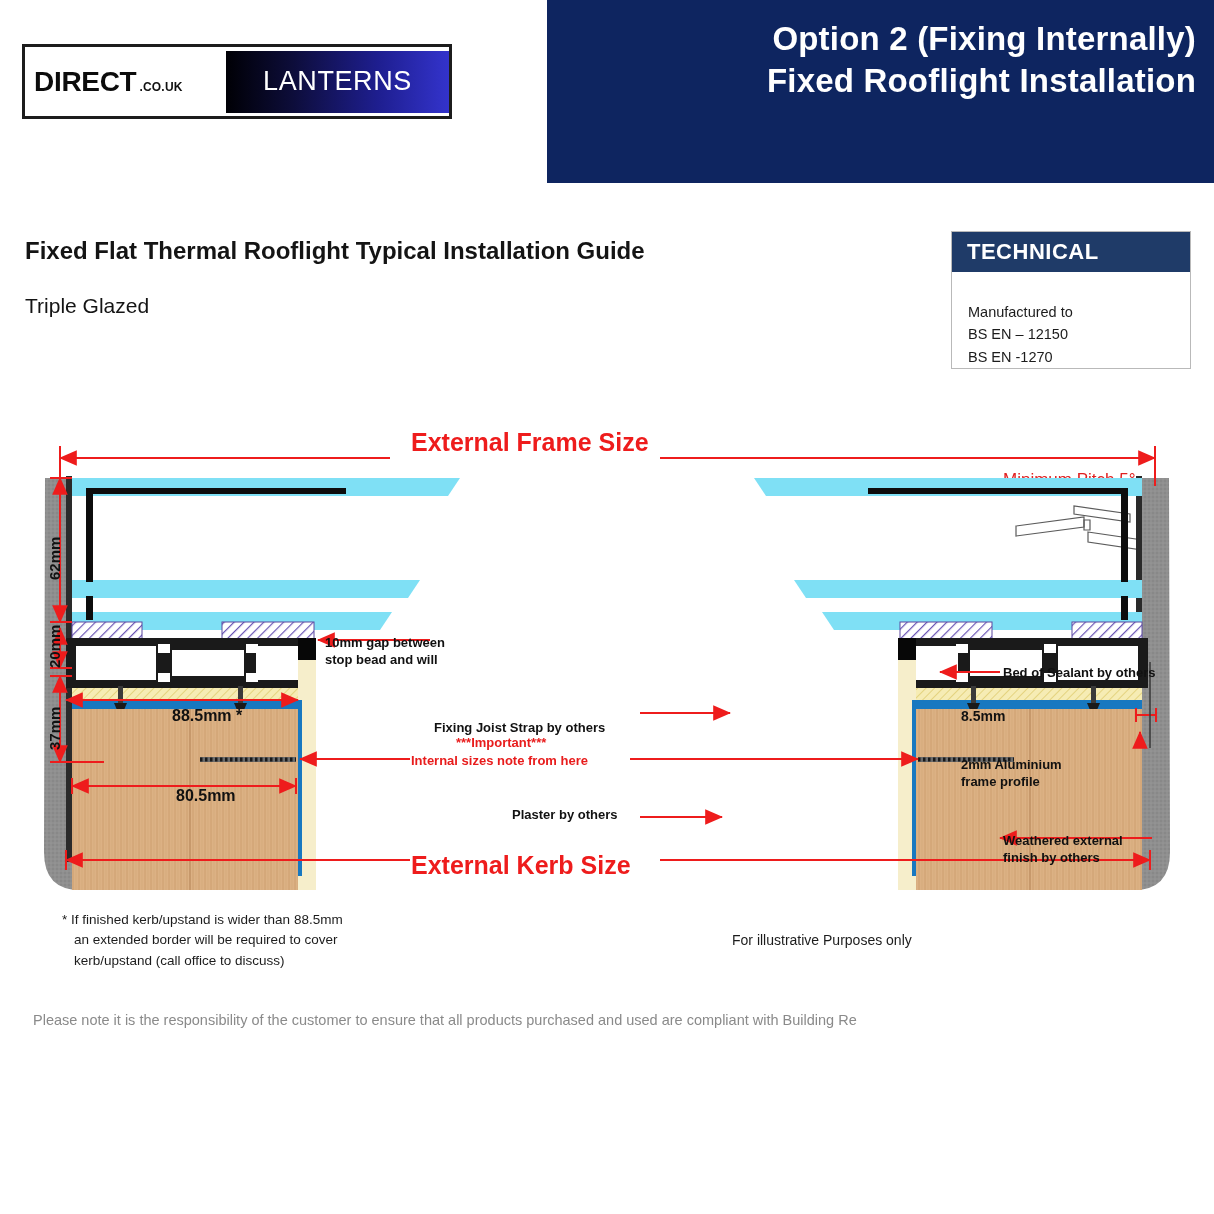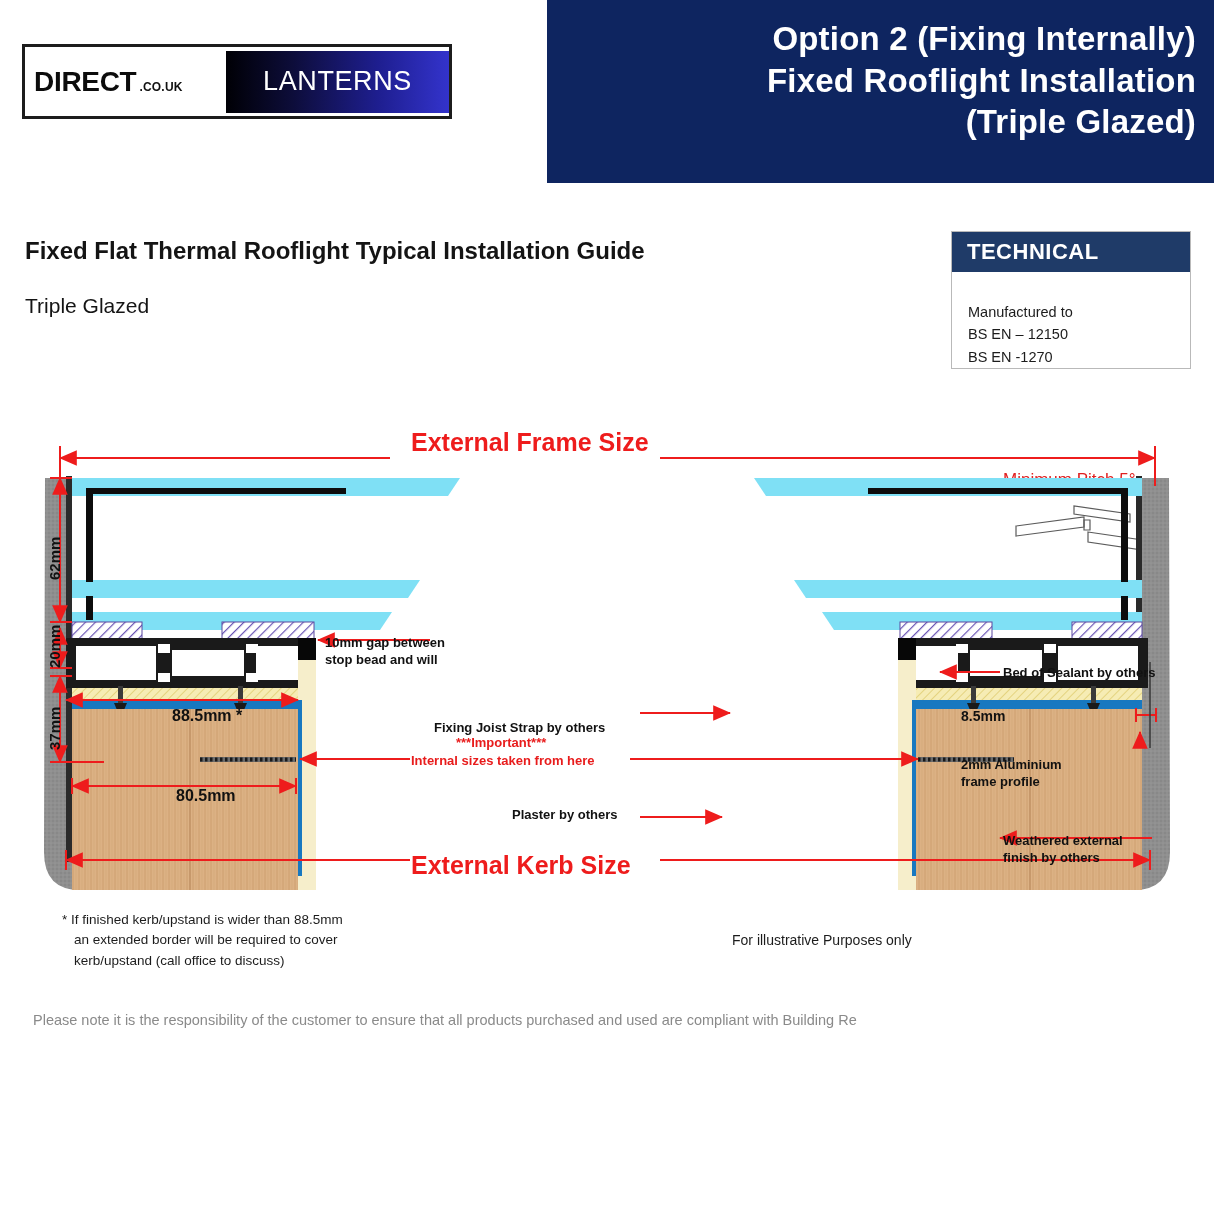--- a/index.html
+++ b/index.html
@@ -50,21 +50,20 @@
   #illus-note{position:absolute;left:732px;top:932px;font-size:14px;color:#1c1c1c;}
   #compliance{position:absolute;left:33px;top:1012px;font-size:14.5px;color:#8a8a8a;white-space:nowrap;}
 </style>
 </head>
 <body>
 
 <div id="header-band"></div>
 <div id="header-title">
   <div>Option 2 (Fixing Internally)</div>
   <div>Fixed Rooflight Installation</div>
-  <div>(Triple Glazed)</div>
 </div>
 
 <div id="logo-box">
   <div id="logo-right">
     <span class="d">DIRECT</span>
     <span class="tld">.CO.UK</span>
   </div>
   <div id="logo-left">
     <span>LANTERNS</span>
   </div>
@@ -281,21 +280,21 @@
 <div class="dim" style="left:961px;top:708px;font-size:14px;">8.5mm</div>
 
 <div class="lbl" style="left:325px;top:634px;">
   <div>10mm gap between</div>
   <div>stop bead and will</div>
 </div>
 
 <div class="lbl" style="left:434px;top:719px;">Fixing Joist Strap by others</div>
 
 <div class="lbl red" style="left:456px;top:734px;">***Important***</div>
-<div class="lbl red" style="left:411px;top:752px;">Internal sizes taken from here</div>
+<div class="lbl red" style="left:411px;top:752px;">Internal sizes note from here</div>
 
 <div class="lbl" style="left:512px;top:806px;">Plaster by others</div>
 
 <div class="lbl" style="left:1003px;top:664px;">Bed of Sealant by others</div>
 
 <div class="lbl" style="left:961px;top:756px;font-weight:bold;">
   <div>2mm Aluminium</div>
   <div>frame profile</div>
 </div>
 

